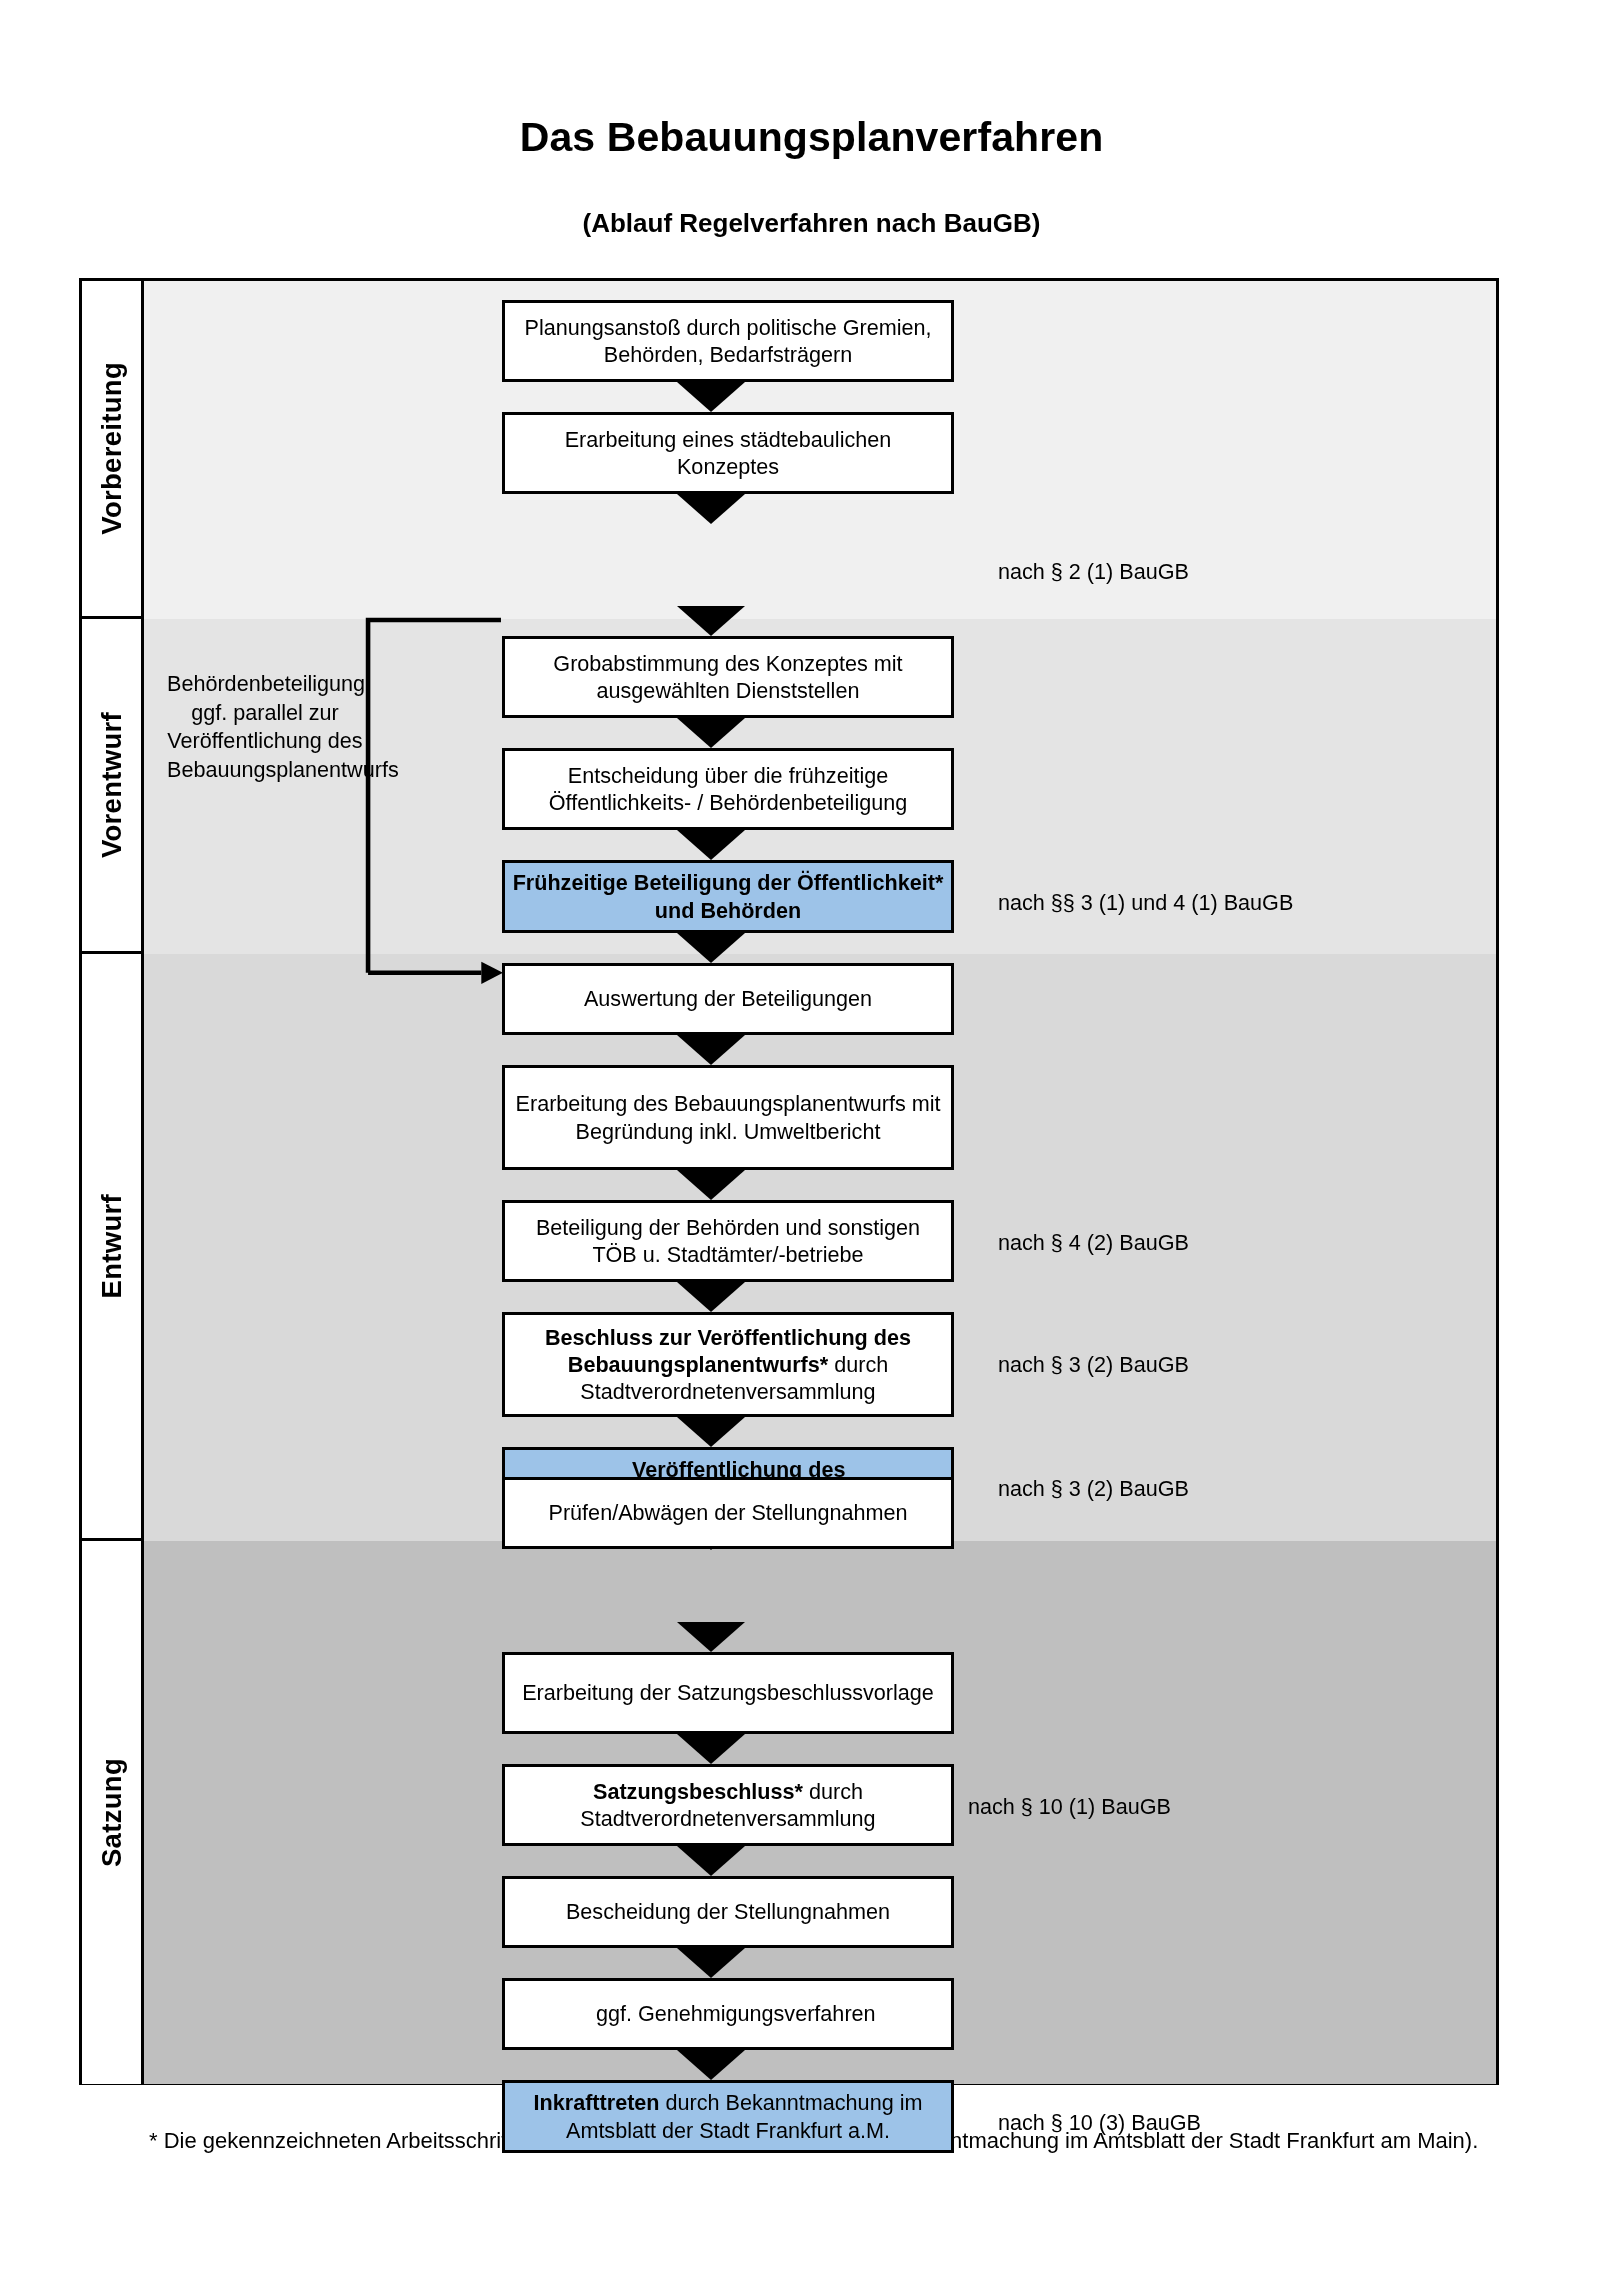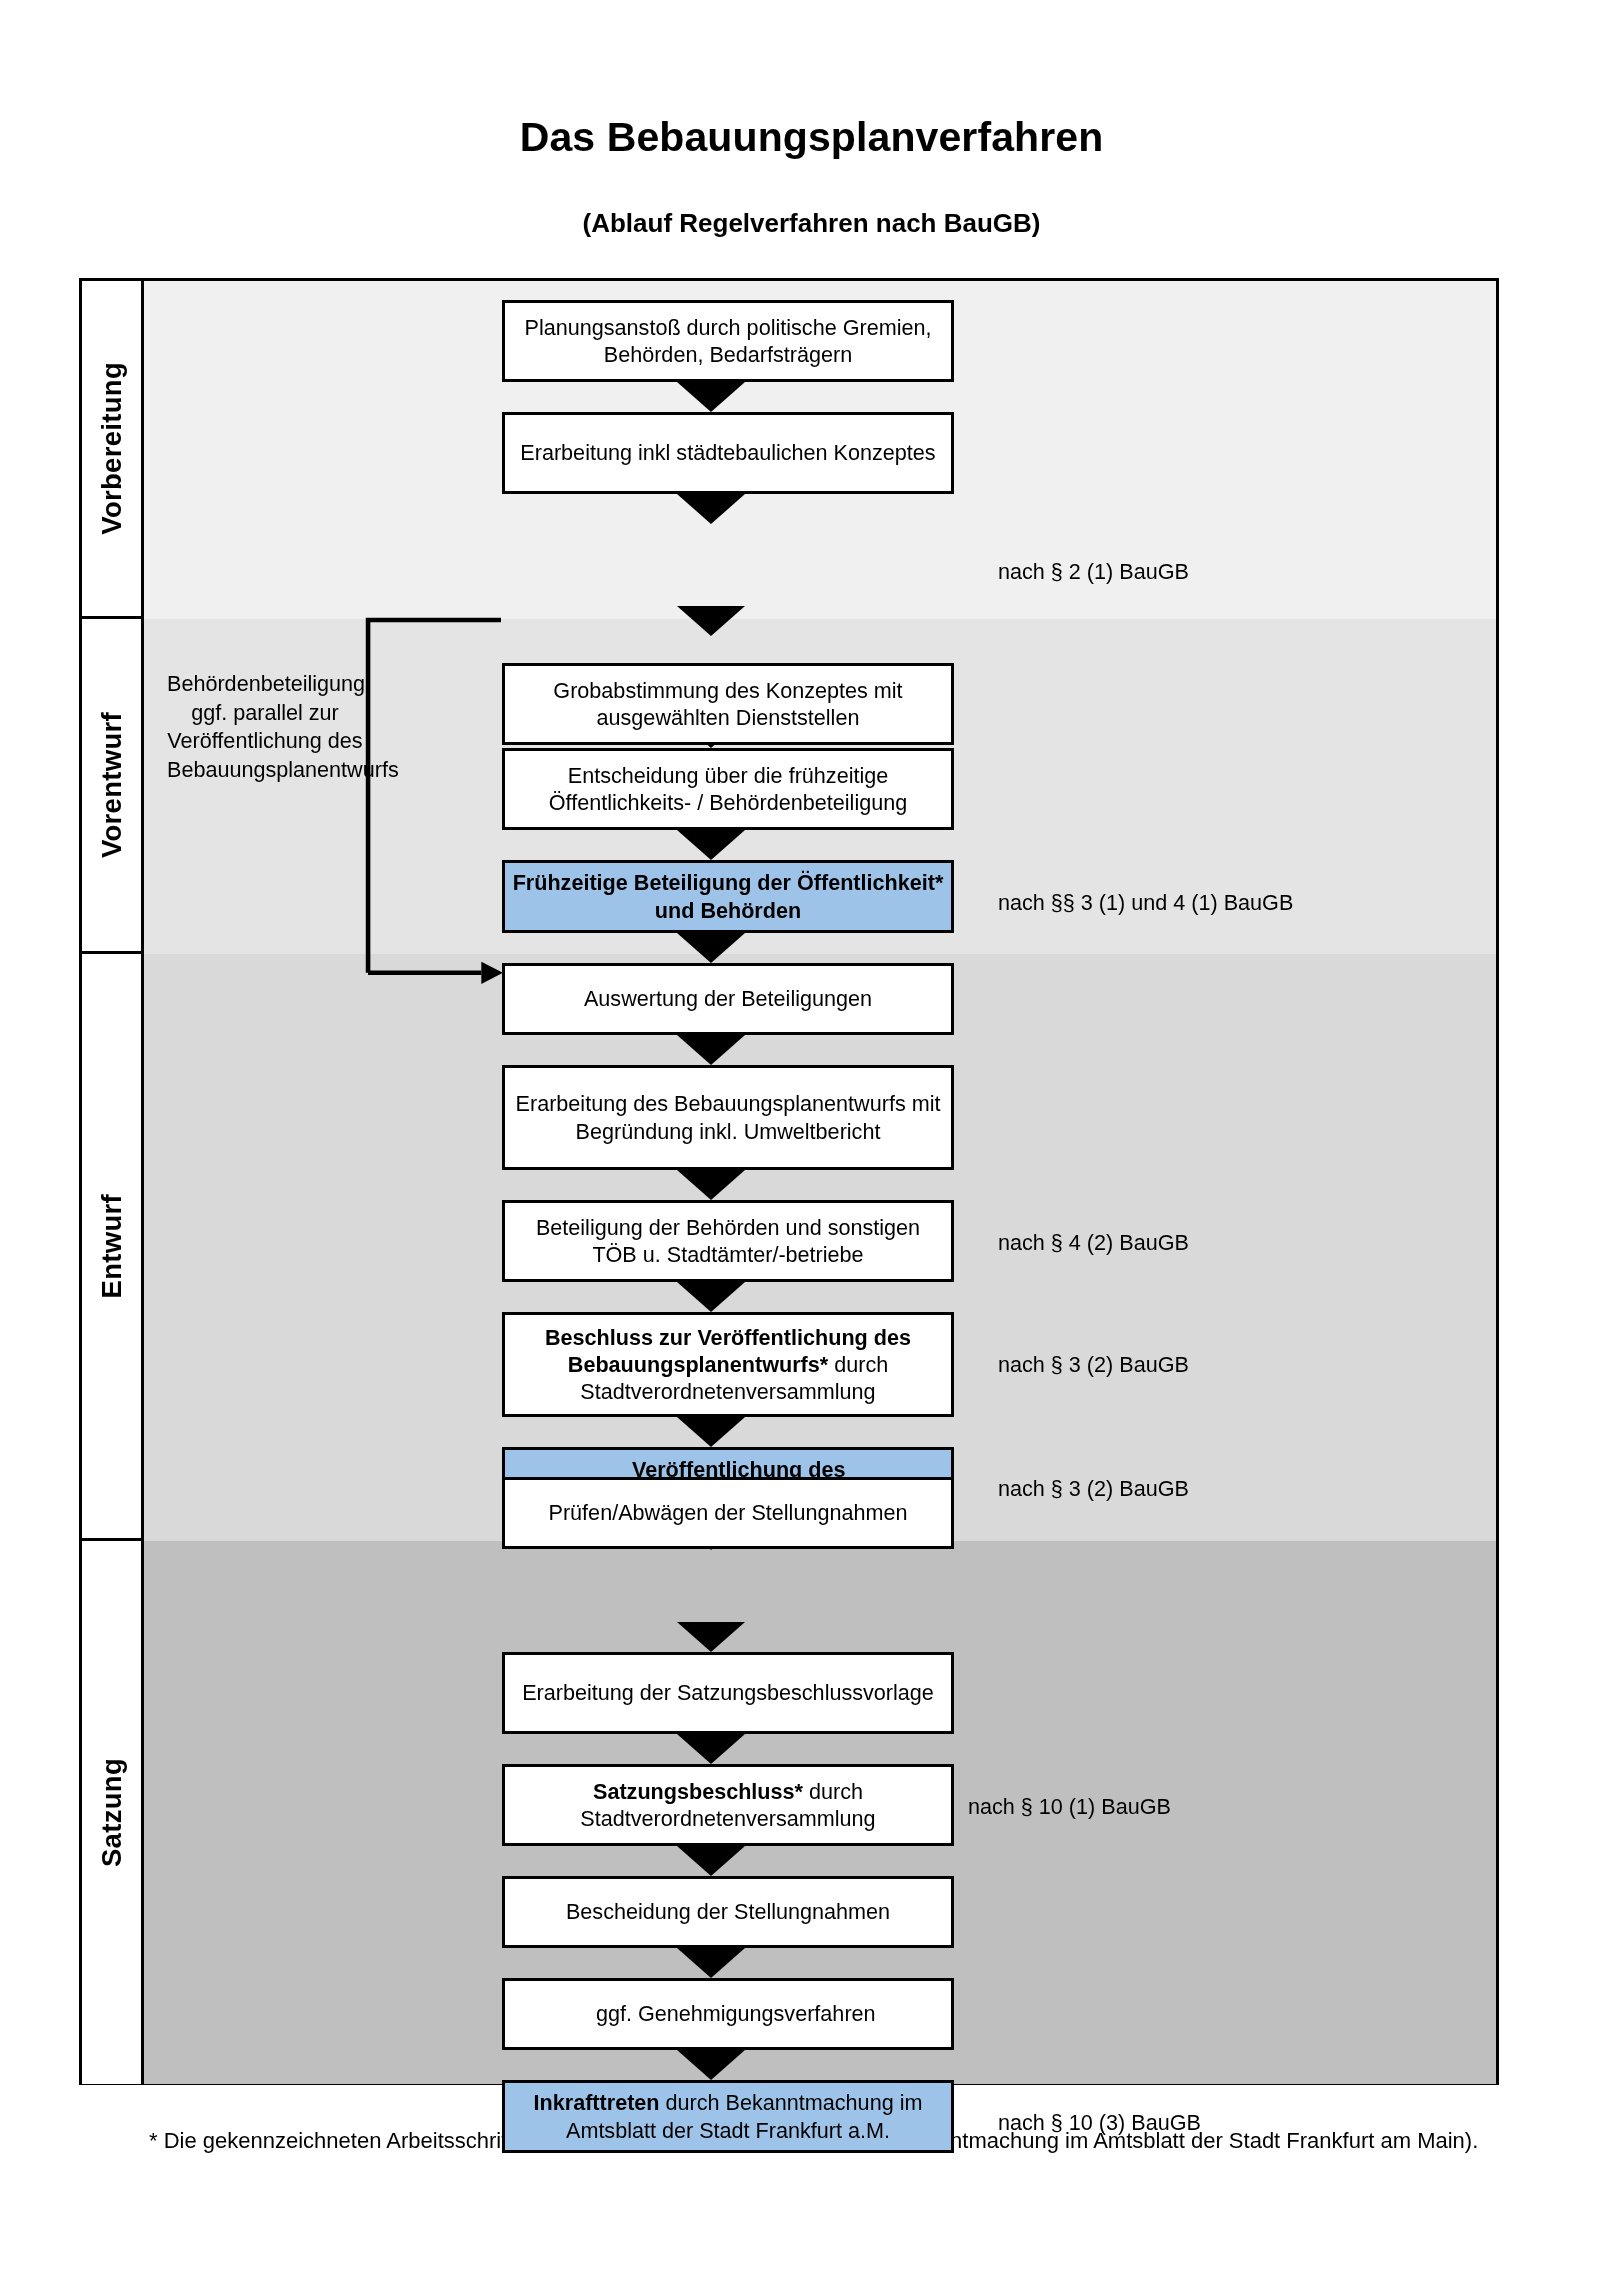--- a/index.html
+++ b/index.html
@@ -164,27 +164,27 @@
       <div>Veröffentlichung des</div>
       <div>Bebauungsplanentwurfs</div>
     </div>
 
     <div class="flowbox" id="b1" style="top:19px; height:82px;text-align:center;">
       <span>Planungsanstoß durch politische Gremien, Behörden, Bedarfsträgern</span>
     </div>
     <div class="connector" id="c1" style="top:101px;"></div>
 
     <div class="flowbox" id="b2" style="top:131px; height:82px;">
-      <span>Erarbeitung inkl städtebaulichen Konzeptes</span>
+      <span>Erarbeitung eines städtebaulichen Konzeptes</span>
     </div>
     <div class="connector" id="c2" style="top:213px;"></div>
 
     <div class="connector" id="c3" style="top:325px;"></div>
 
-    <div class="flowbox" id="b4" style="top:355px; height:82px;margin-top:27px;">
+    <div class="flowbox" id="b4" style="top:355px; height:82px;">
       <span>Grobabstimmung des Konzeptes mit ausgewählten Dienststellen</span>
     </div>
     <div class="connector" id="c4" style="top:437px;"></div>
 
     <div class="flowbox" id="b5" style="top:467px; height:82px;">
       <span>Entscheidung über die frühzeitige Öffentlichkeits- / Behördenbeteiligung</span>
     </div>
     <div class="connector" id="c5" style="top:549px;"></div>
 
     <div class="flowbox blue" id="b6" style="top:579px; height:73px; font-weight:bold;">

